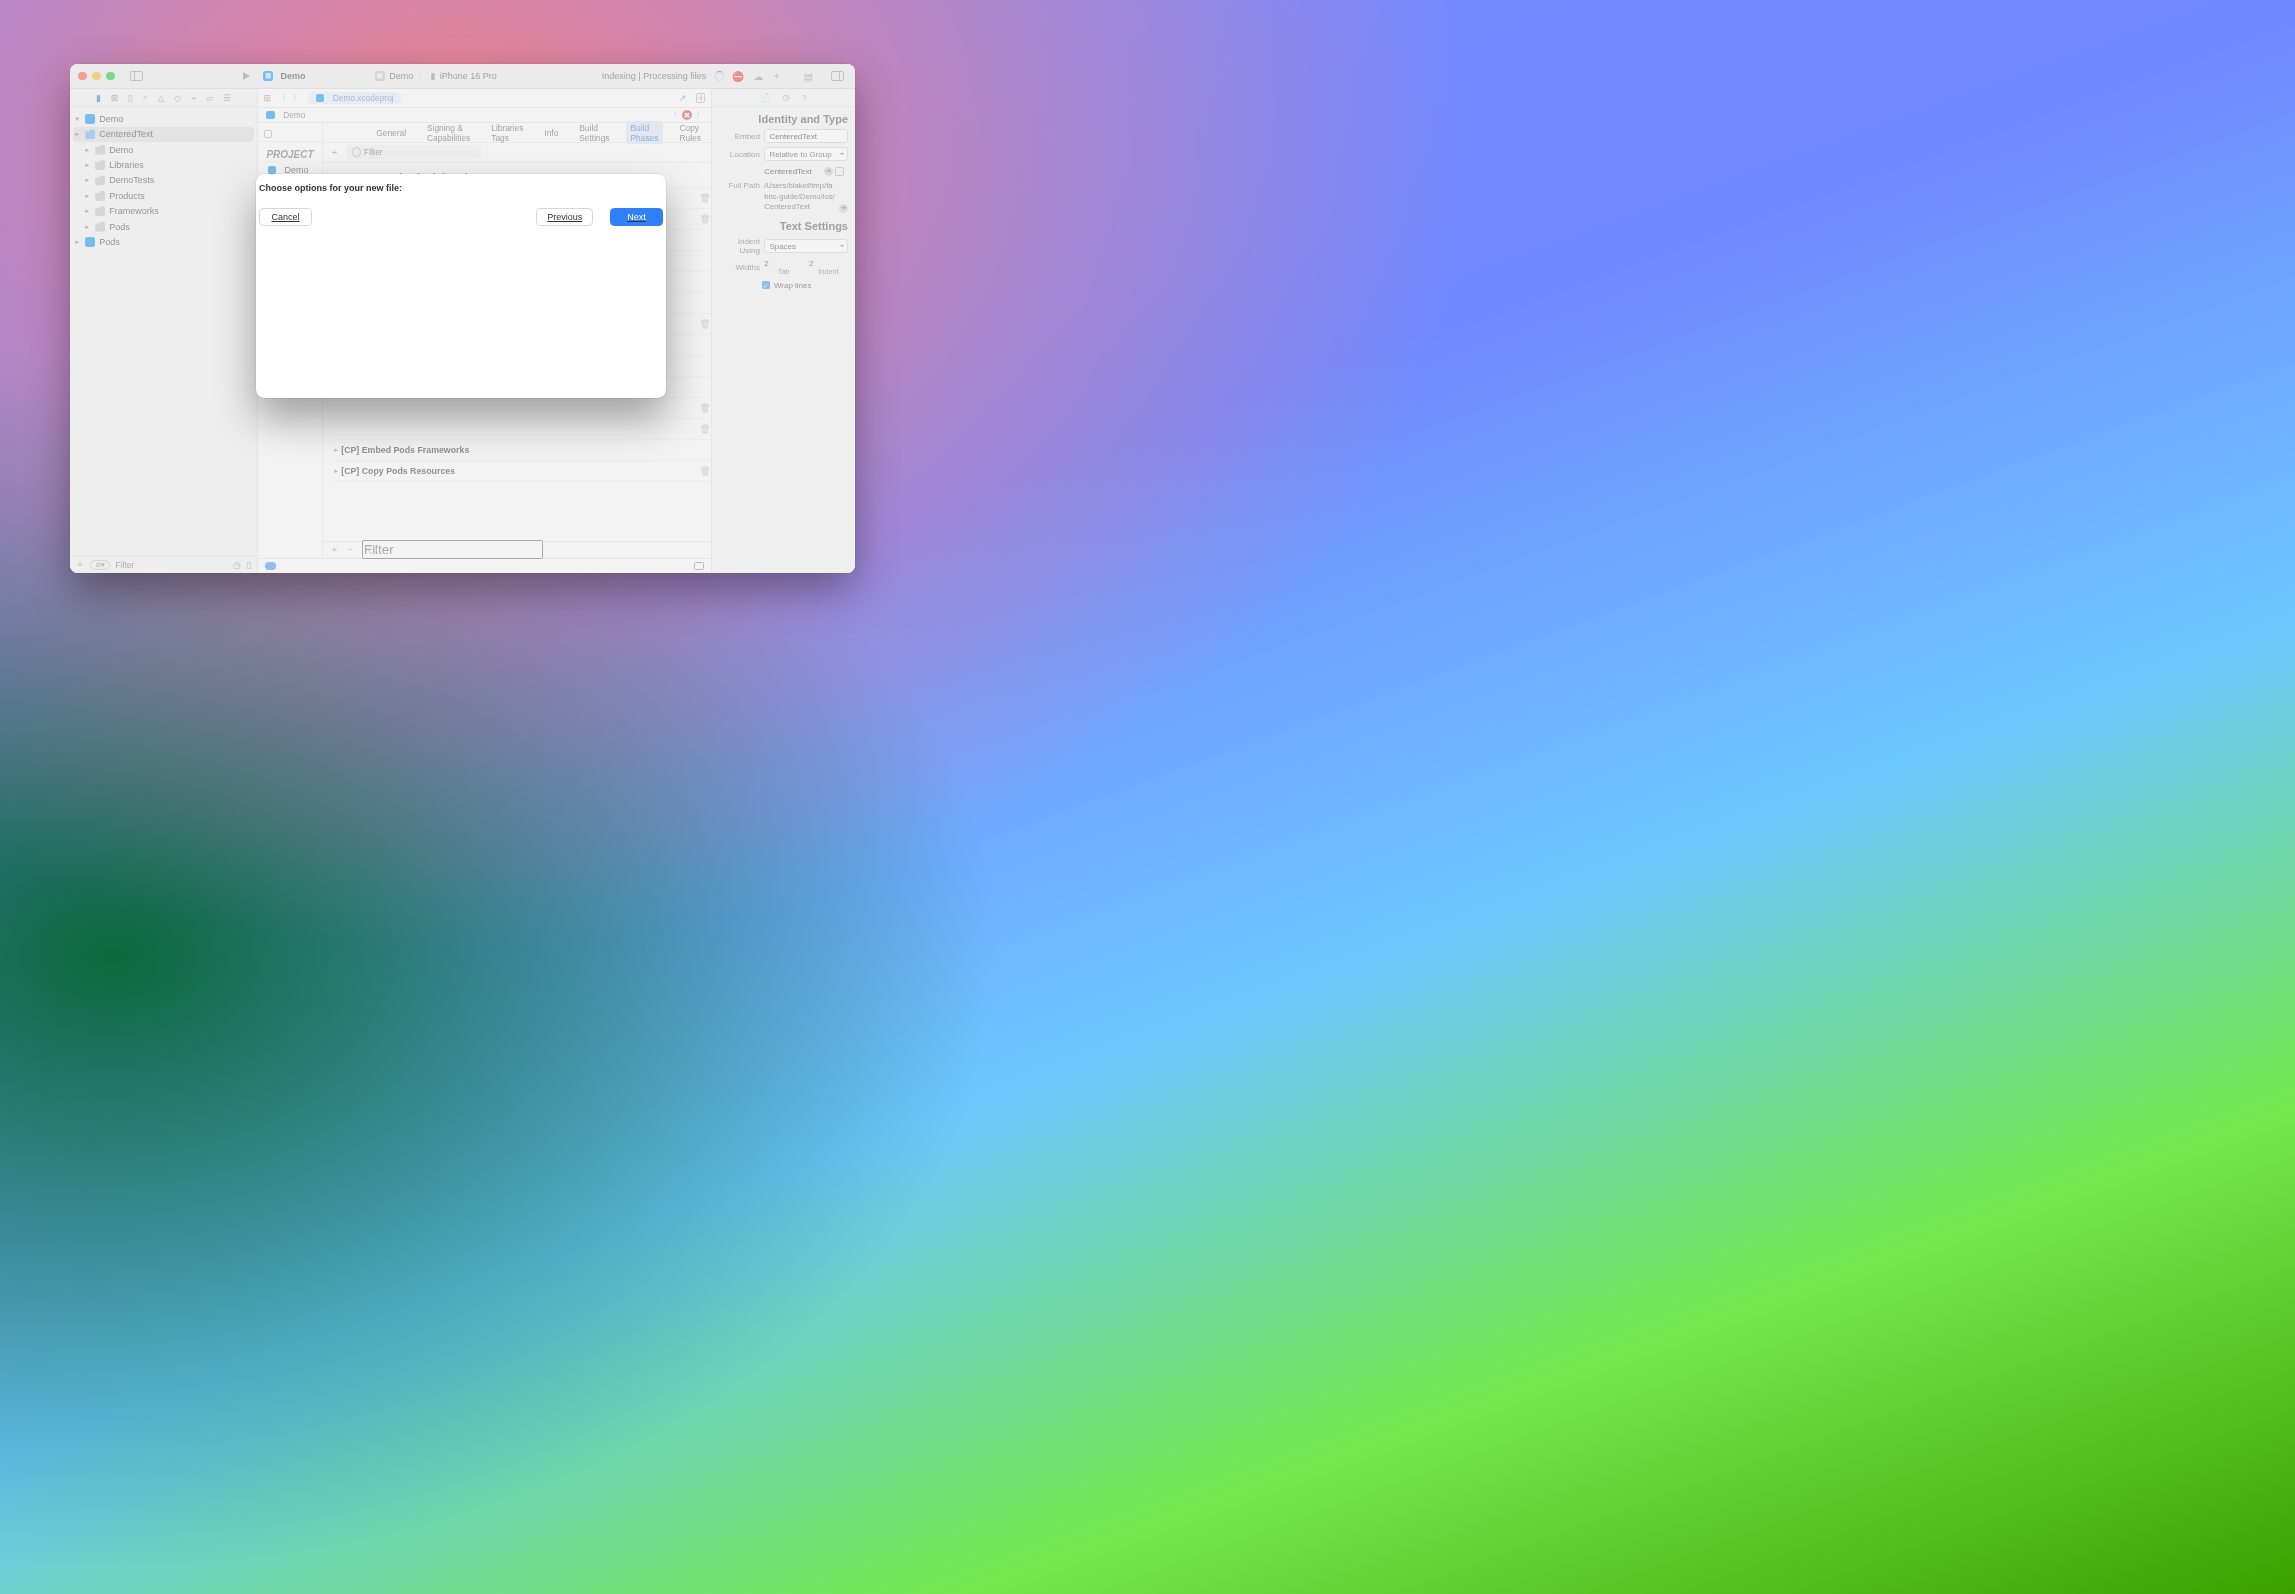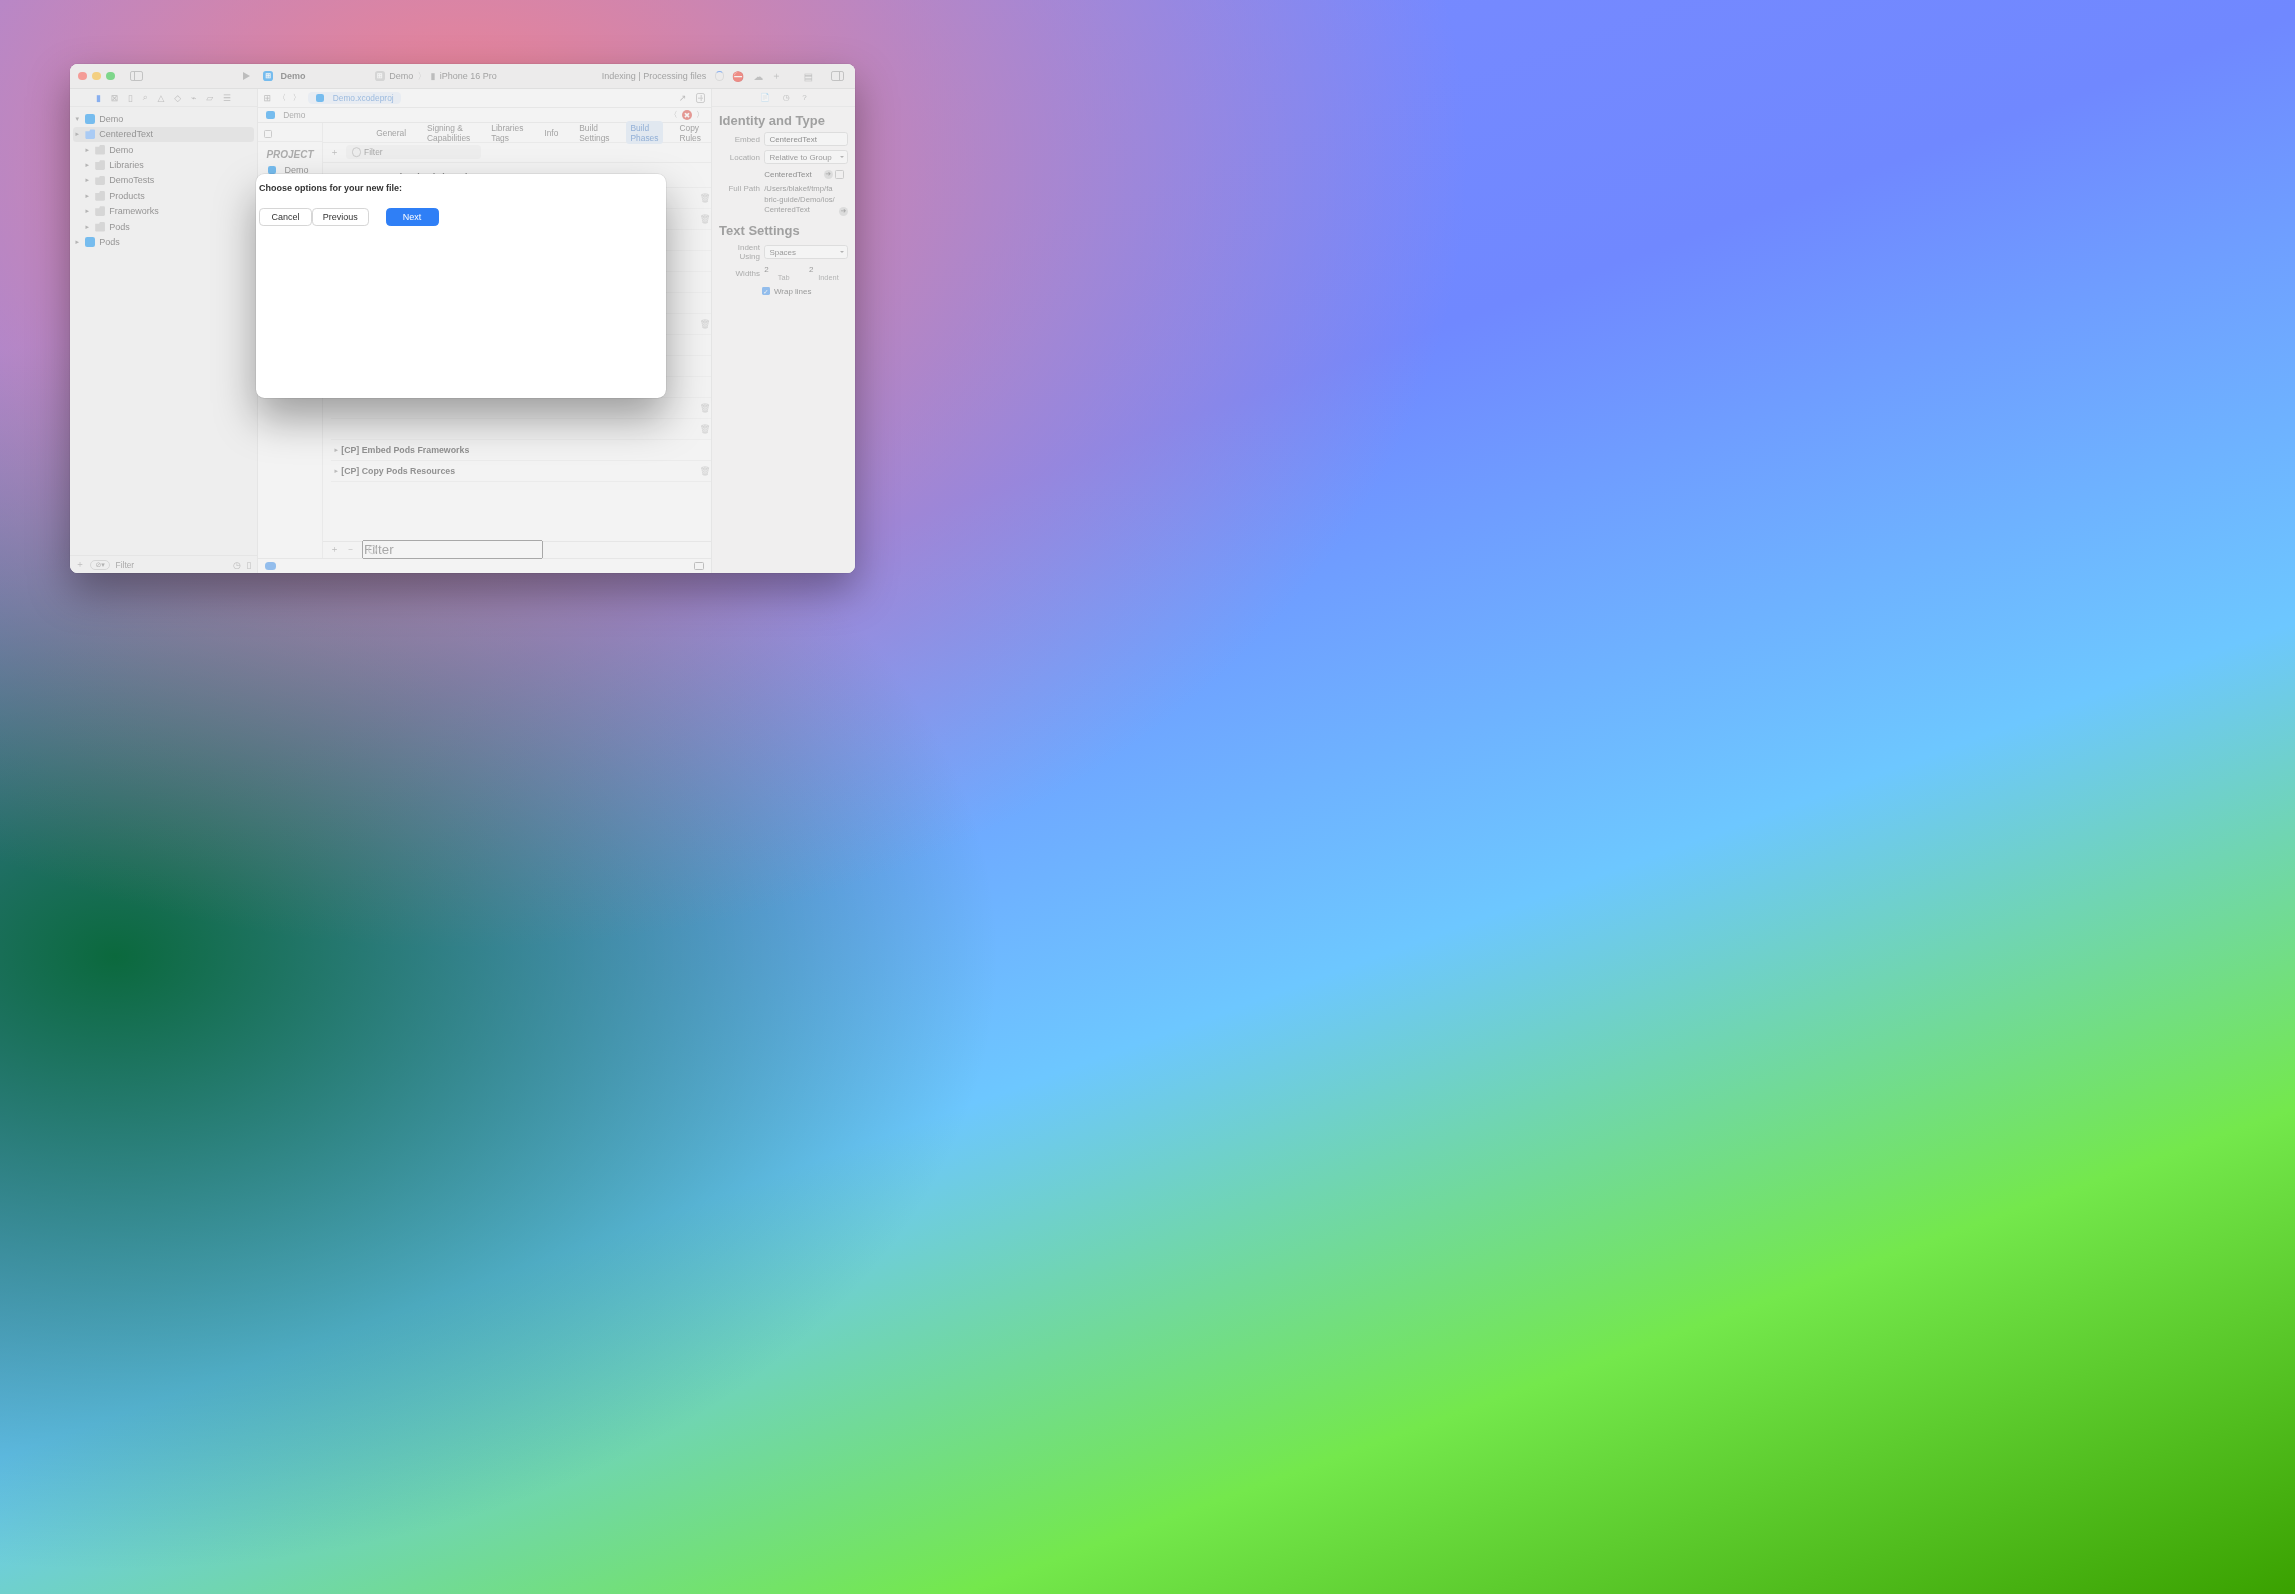--- a/index.html
+++ b/index.html
@@ -93,21 +93,21 @@
   .phase .lbl{font-weight:600;}
   .phase .trash{margin-left:auto;color:#bdbdbd;}
   .phase.blank{border-bottom:0.7px solid #f2f2f2;}
   .proj-foot{height:17px;border-top:0.7px solid #e6e6e6;display:flex;align-items:center;gap:7px;padding:0 7px;color:#9a9a9a;}
   .mainfoot{height:15.4px;border-top:0.7px solid #e6e6e6;display:flex;align-items:center;justify-content:space-between;padding:0 7px;}
   .bubble{width:11.2px;height:8.4px;border-radius:3.5px;background:#4f9cf0;}
   .screen{width:9.8px;height:7.7px;border:1px solid #9c9c9c;border-radius:1.4px;}
 
   .col-insp{width:144px;border-left:0.7px solid #e3e3e3;background:#f7f6f6;font-size:8px;color:#5a5a5a;padding:0 0 7px;}
   .insp-icons{height:18px;display:flex;align-items:center;justify-content:center;gap:12.6px;border-bottom:0.7px solid #e8e8e8;color:#a1a1a1;}
-  .ihead{font-weight:700;color:#666;padding:5.6px 7px 2.8px;font-size:13px;}
+  .ihead{font-weight:700;color:#666;padding:5.6px 7px 2.8px;font-size:11px;text-align:right;}
   .irow{display:flex;align-items:center;padding:2.1px 7px;gap:4.2px;}
   .irow .klabel{width:41px;text-align:right;color:#7a7a7a;}
   .irow input,.irow .ifield{flex:1;border:0.7px solid #d6d6d6;border-radius:2.8px;background:#fff;padding:1.4px 4.2px;font-size:8px;color:#444;min-width:0;}
   .irow .sel{flex:1;border:0.7px solid #d6d6d6;border-radius:2.8px;background:#fff;padding:1.4px 12.6px 1.4px 4.2px;position:relative;}
   .irow .sel::after{content:"";position:absolute;right:3.5px;top:50%;transform:translateY(-50%);width:0;height:0;border-left:2.1px solid transparent;border-right:2.1px solid transparent;border-top:2.8px solid #888;}
   .irow.path{align-items:flex-start;}
   .irow.path .pval{flex:1;color:#6a6a6a;font-size:7.7px;line-height:1.35;word-break:break-all;}
   .sublabel{font-size:7.4px;color:#8a8a8a;text-align:center;margin-top:-1.4px;}
   .chk{display:flex;align-items:center;gap:4.2px;padding:2.8px 7px 0 50px;}
   .chk .box{width:7.7px;height:7.7px;border-radius:1.4px;background:#4f9cf0;color:#fff;font-size:6.3px;display:flex;align-items:center;justify-content:center;}
@@ -121,21 +121,21 @@
   .mform{width:294px;}
   .mrow{display:flex;align-items:center;margin:3.5px 0;}
   .mrow .ml{width:70px;text-align:right;padding-right:7px;color:#333;font-size:9px;}
   .mrow input.txt{flex:1;border:0.7px solid #d0d0d0;border-radius:2.8px;padding:2.8px 4.2px;font-size:9px;outline:1.1px solid #7bb2ff;outline-offset:-0.7px;}
   .mrow .msel{flex:1;position:relative;border:0.7px solid #d0d0d0;border-radius:3.5px;padding:2.1px 18px 2.1px 5.6px;font-size:9px;}
   .mrow .btncaret{position:absolute;right:1.4px;top:1.4px;bottom:1.4px;width:12.6px;border-radius:2.8px;background:#2f7ff6;display:flex;flex-direction:column;align-items:center;justify-content:center;gap:0.7px;}
   .caret{width:0;height:0;border-left:2.1px solid transparent;border-right:2.1px solid transparent;}
   .caret.up{border-bottom:2.8px solid #fff;} .caret.dn{border-top:2.8px solid #fff;}
   .mrow .msel.dis{color:#b7b7b7;}
   .mrow .msel.dis::after{content:"";position:absolute;right:5.6px;top:50%;transform:translateY(-50%);width:0;height:0;border-left:2.1px solid transparent;border-right:2.1px solid transparent;border-top:2.8px solid #c8c8c8;}
-  .mbuttons{display:flex;justify-content:flex-start;align-items:center;padding-top:8.4px;}
+  .mbuttons{display:flex;justify-content:space-between;align-items:center;padding-top:8.4px;text-decoration:underline;}
   .btn{min-width:53px;text-align:center;border:0.7px solid #d6d6d6;border-radius:4.2px;background:#fff;padding:2.8px 9.8px;font-size:9px;color:#333;cursor:pointer;}
   .btn.primary{background:#2f7ff6;border-color:#2f7ff6;color:#fff;}
 </style>
 </head>
 <body>
 
 <div class="window">
 
   <div class="titlebar">
     <div class="tl-left">

